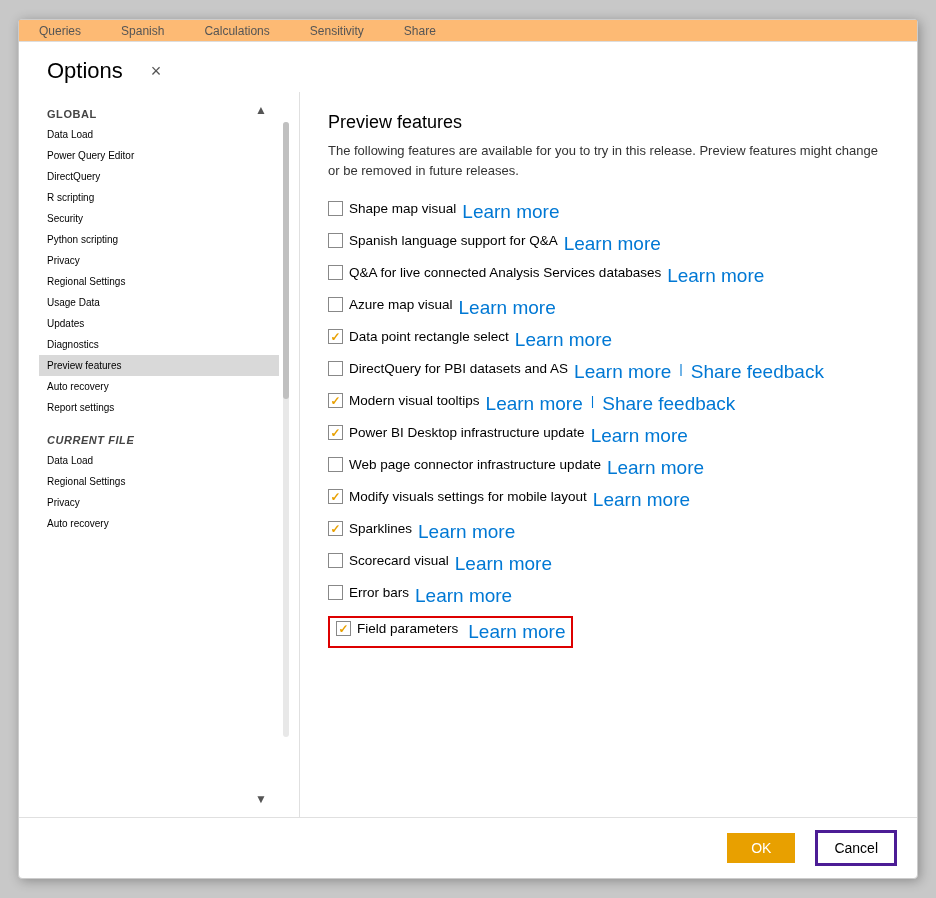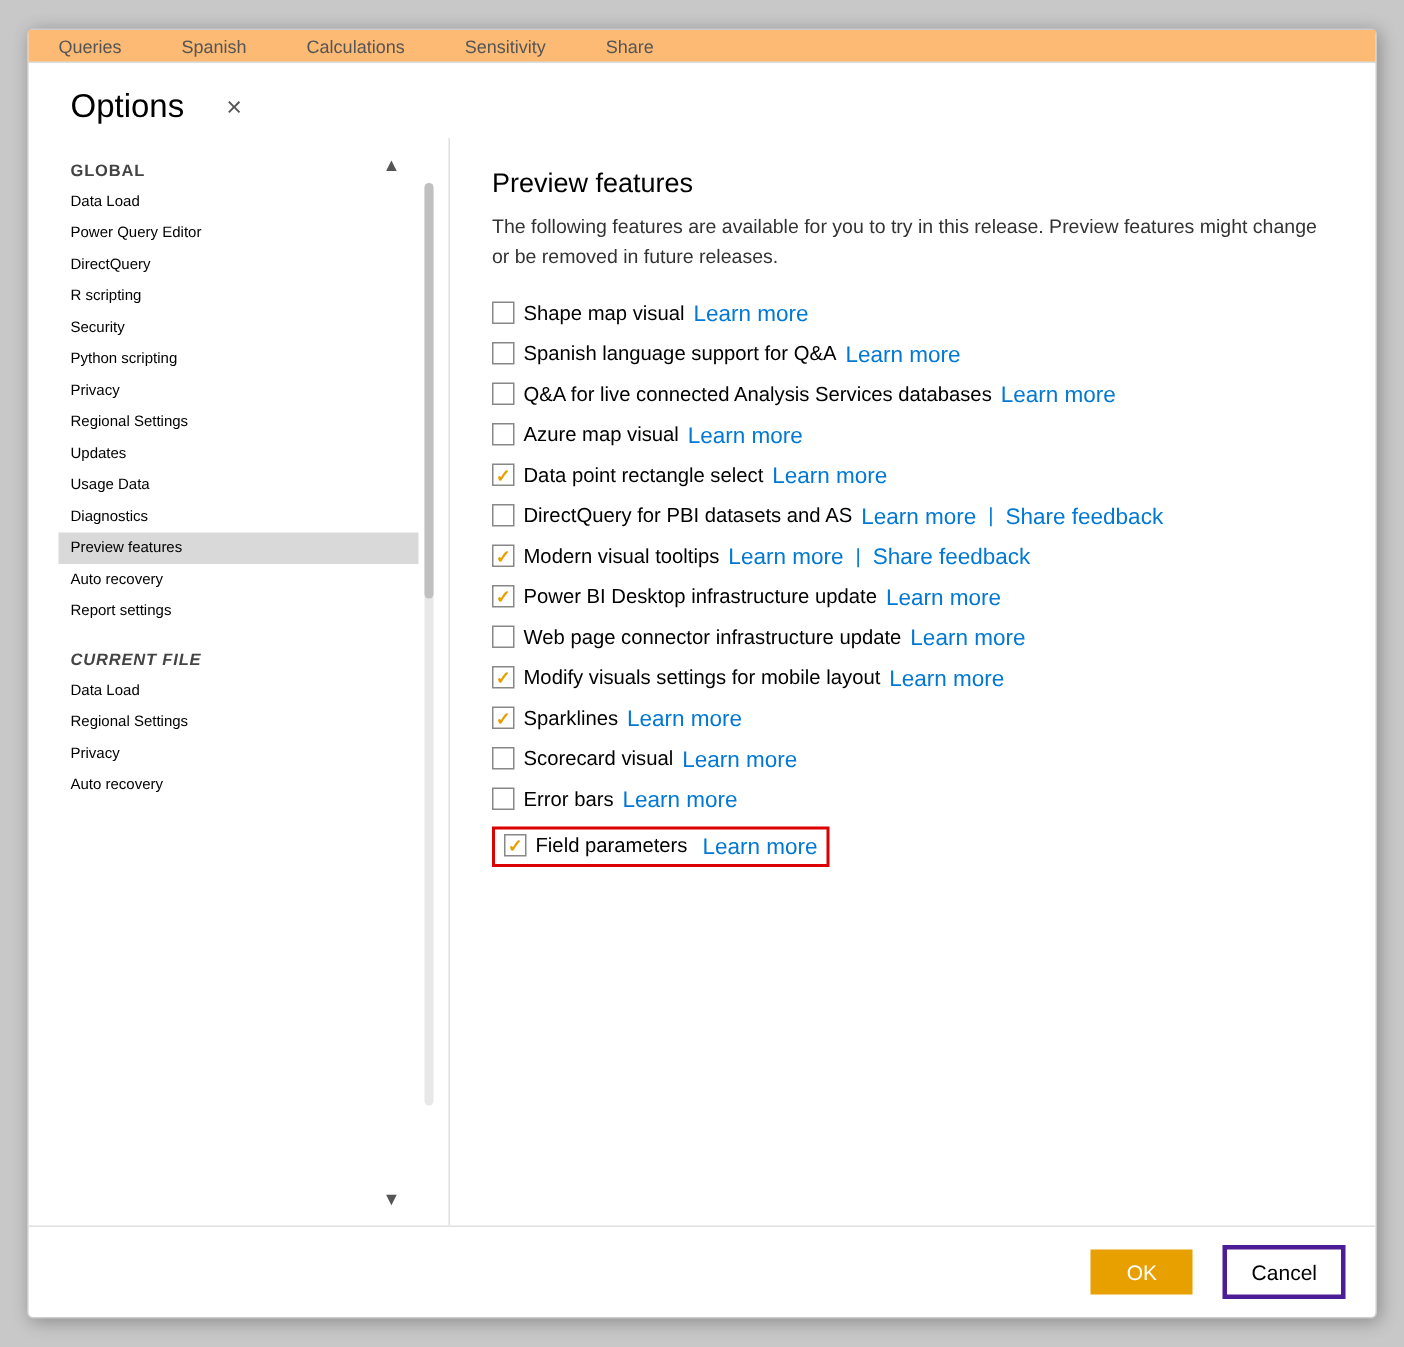--- a/index.html
+++ b/index.html
@@ -136,21 +136,21 @@
       color: #E8A000;
       font-size: 12px;
       font-weight: 700;
     }
     .feature-label {
       color: #000;
       font-size: 13.5px;
     }
     .learn-more {
       color: #0078d4;
-      font-size: 15px;
+      font-size: 19px;
       cursor: pointer;
       text-decoration: none;
     }
     .separator {
       color: #0078d4;
       font-size: 13.5px;
       margin: 0 2px;
     }
     
     .dialog-footer {
@@ -262,22 +262,22 @@
         <div class="sidebar-section-label">GLOBAL</div>
         <ul class="sidebar-items">
           <li class="sidebar-item">Data Load</li>
           <li class="sidebar-item">Power Query Editor</li>
           <li class="sidebar-item">DirectQuery</li>
           <li class="sidebar-item">R scripting</li>
           <li class="sidebar-item">Security</li>
           <li class="sidebar-item">Python scripting</li>
           <li class="sidebar-item">Privacy</li>
           <li class="sidebar-item">Regional Settings</li>
+          <li class="sidebar-item">Usage Data</li>
           <li class="sidebar-item">Updates</li>
-          <li class="sidebar-item">Usage Data</li>
           <li class="sidebar-item">Diagnostics</li>
           <li class="sidebar-item active">Preview features</li>
           <li class="sidebar-item">Auto recovery</li>
           <li class="sidebar-item">Report settings</li>
         </ul>
 
         <div class="sidebar-section-label" style="margin-top:16px;font-style:italic;">CURRENT FILE</div>
         <ul class="sidebar-items">
           <li class="sidebar-item">Data Load</li>
           <li class="sidebar-item">Regional Settings</li>

